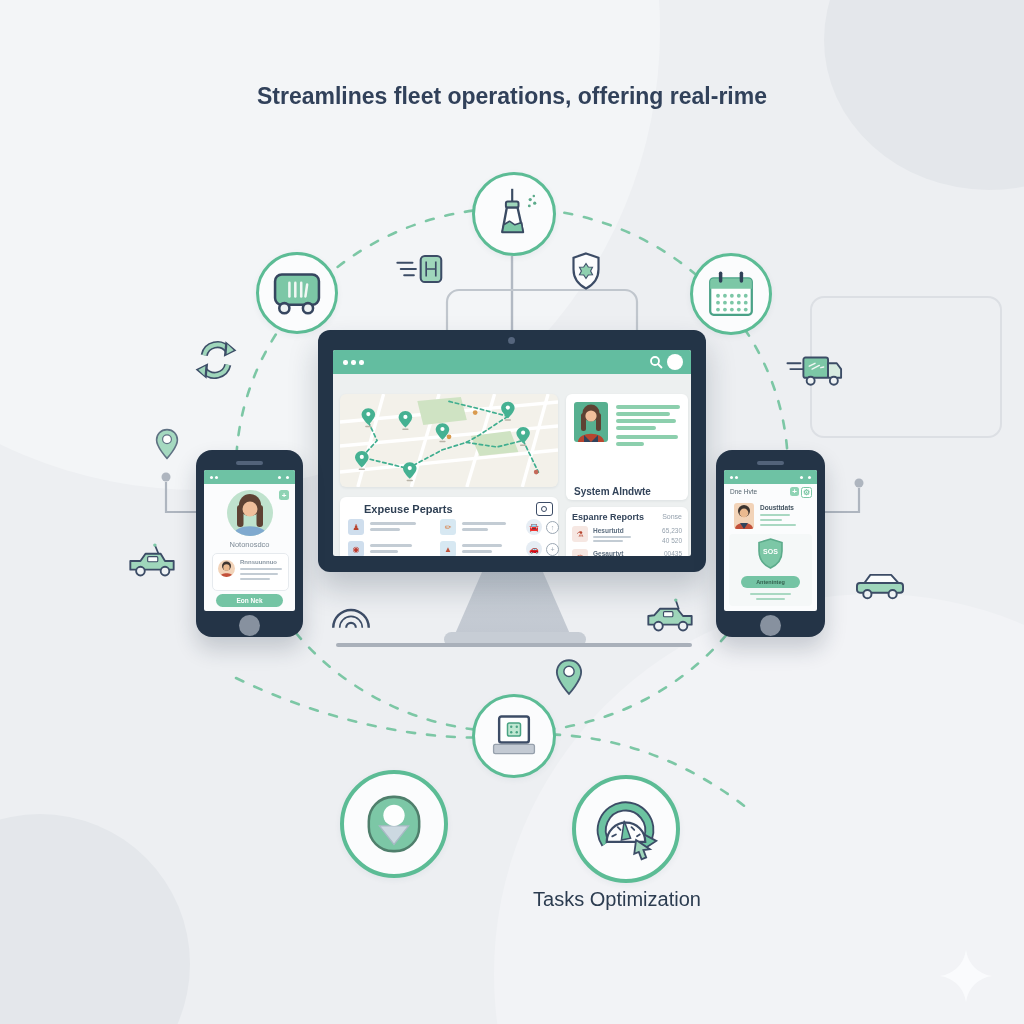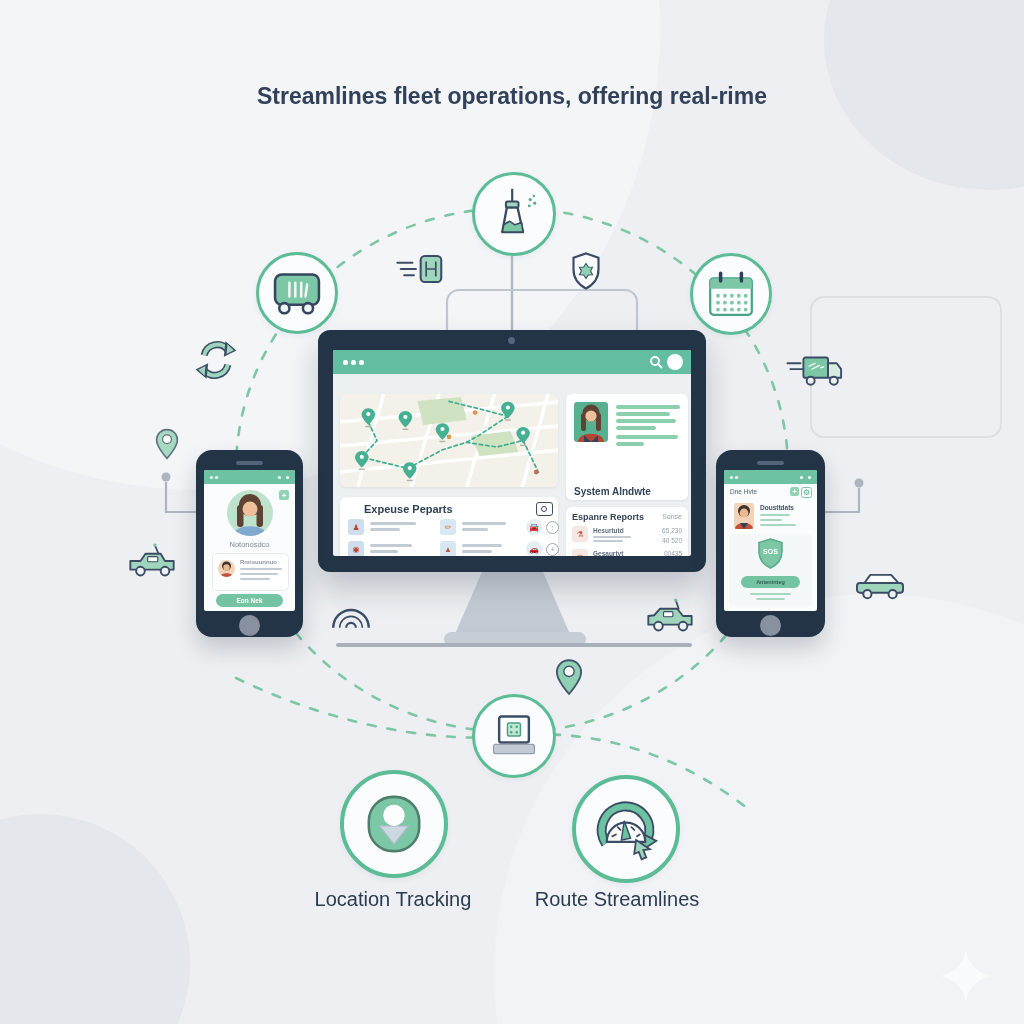--- a/index.html
+++ b/index.html
@@ -238,22 +238,21 @@
       <line x1="21" y1="44" x2="25" y2="42"></line>
           <line x1="27" y1="34" x2="30" y2="37"></line>
       <line x1="42" y1="34" x2="45" y2="37"></line>
           <line x1="48" y1="44" x2="51" y2="42"></line>
     </g>
     <polygon points="34,27 31,48 41,46" fill="#6cc3a1" stroke="#3c4c66" stroke-width="1.6"></polygon>
     <polygon points="47,48 62,58 55,59 58,67 53,69 50,61 45,63" fill="#9fd6bb" stroke="#3c4c66" stroke-width="2"></polygon>
   </svg>
 </div>
 
-<div class="feature-label" style="left:293px;top:888px;width:200px;">Location Tracking</div>
-<div class="feature-label" style="left:517px;top:888px;width:200px;">Route Streamlines</div>
+<div class="feature-label" style="left:517px;top:888px;width:200px;">Tasks Optimization</div>
 
 <div class="abs stand-neck"></div>
 <div class="abs stand-base"></div>
 <div class="abs stand-line"></div>
 
 <div class="abs monitor-frame"></div>
 <div class="dot" style="left:508px;top:337px;width:7px;height:7px;background:#55657d;"></div>
 
 <div class="abs monitor-screen">
 

